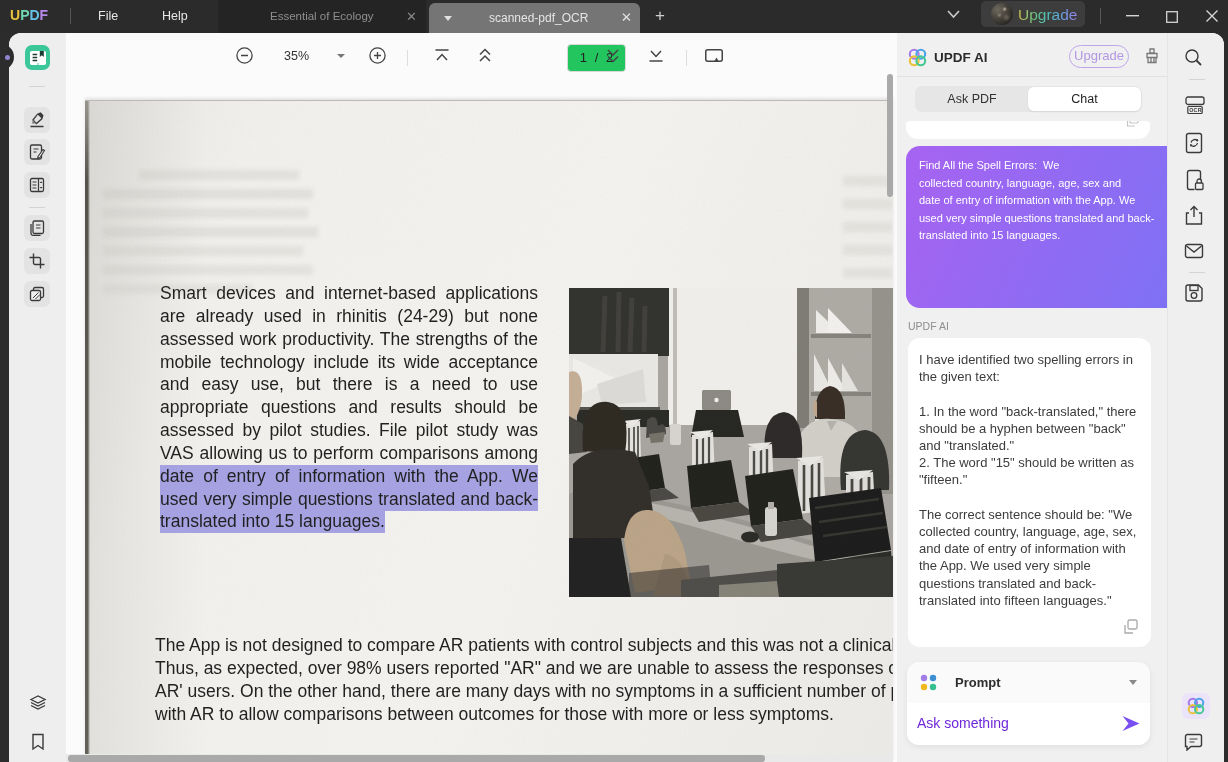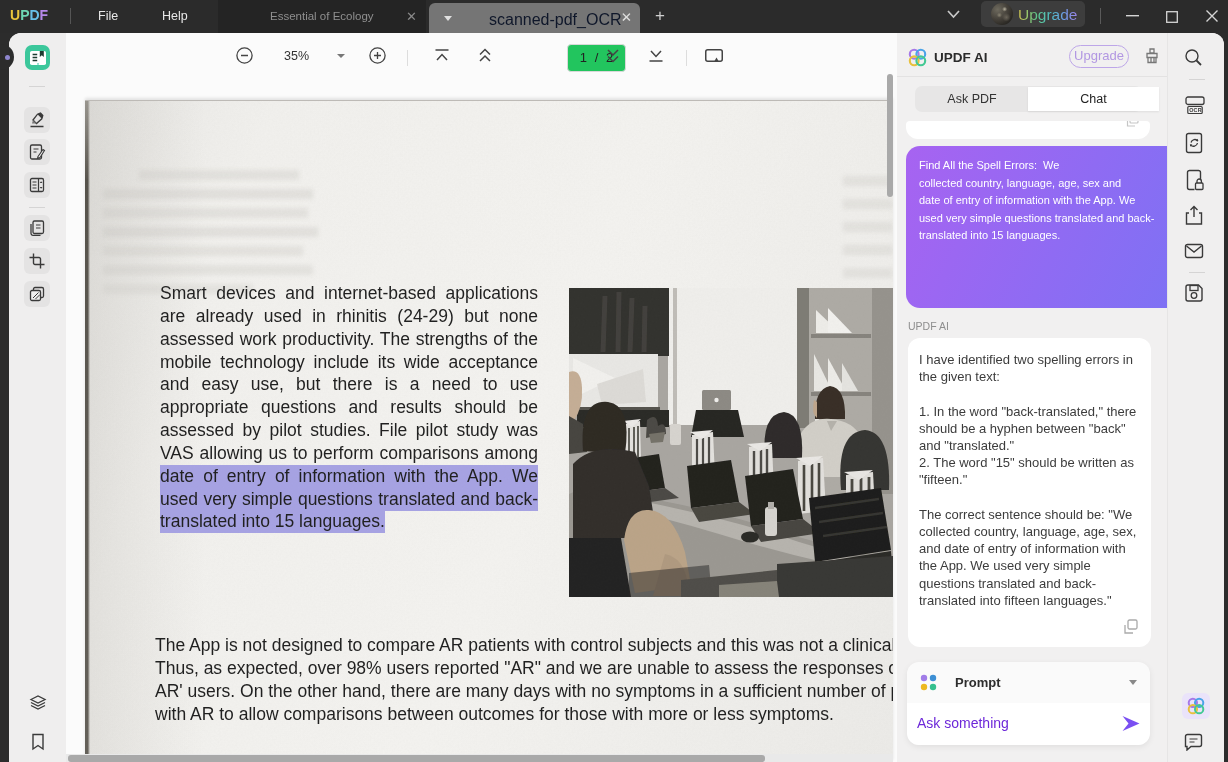--- a/index.html
+++ b/index.html
@@ -11,21 +11,21 @@
 
 #titlebar { position:absolute; left:0; top:0; width:1228px; height:33px; background:#2b2b2b; }
 #logo { position:absolute; left:10px; top:7px; font-size:14px; font-weight:bold; letter-spacing:0px; }
 #logo b { font-weight:bold; }
 .mnu { position:absolute; top:9px; color:#e8e8e8; font-size:12.5px; }
 #tab1 { position:absolute; left:218px; top:0; width:208px; height:33px; background:#242424; }
 #tab1 .t { position:absolute; left:52px; top:10px; color:#8f8f8f; font-size:11.5px; }
 #tab1 .x { position:absolute; right:9px; top:9px; color:#8a8a8a; font-size:13px; }
 #tab2 { position:absolute; left:429px; top:3px; width:211px; height:30px; background:#757575; border-radius:6px 6px 0 0; }
 #tab2 .c { position:absolute; left:15px; top:13px; width:0; height:0; border-left:4.5px solid transparent; border-right:4.5px solid transparent; border-top:5px solid #e0e0e0; }
-#tab2 .t { position:absolute; left:60px; top:8px; color:#0f172a; font-size:16px; }
+#tab2 .t { position:absolute; left:60px; top:8px; color:#e5e5e5; font-size:12px; }
 #tab2 .x { position:absolute; right:8px; top:6px; color:#e0e0e0; font-size:13.5px; }
 #plus { position:absolute; left:655px; top:6px; color:#cfcfcf; font-size:17px; font-weight:300; }
 
 #wcv { position:absolute; left:946px; top:9px; }
 #pill { position:absolute; left:981px; top:1px; width:104px; height:26px; background:#3d3d3d; border-radius:5px; }
 #avatar { position:absolute; left:10px; top:2px; width:22px; height:22px; border-radius:50%;
   background:radial-gradient(circle at 62% 28%, #b8b2a0 0%, rgba(0,0,0,0) 12%),radial-gradient(circle at 38% 55%, #8a8474 0%, rgba(0,0,0,0) 14%),radial-gradient(circle at 70% 65%, #6a655a 0%, rgba(0,0,0,0) 20%),radial-gradient(circle at 30% 30%, #6e6a5e 0%, #45413a 45%, #262420 80%, #1b1a17 100%); }
 #upgtxt { position:absolute; left:37px; top:4.5px; font-size:15.5px;
   background:linear-gradient(90deg,#d2c44e 0%,#62c788 30%,#4fbfc4 55%,#6e9ce6 78%,#9c84e8 100%); -webkit-background-clip:text; background-clip:text; color:transparent; }
 #wsep { position:absolute; left:1100px; top:8px; width:1px; height:16px; background:#5a5a5a; }
@@ -72,21 +72,21 @@
 
 #panel { position:absolute; left:888px; top:0; width:270px; height:729px; background:#f1f0f0; }
 #pdiv { position:absolute; left:0px; top:43px; width:270px; height:1px; background:#e3e2e2; }
 #ailogo { position:absolute; left:11px; top:15px; }
 #ainame { position:absolute; left:37px; top:17px; font-size:13.5px; font-weight:bold; color:#2b2b2b; }
 #upgbtn { position:absolute; left:172px; top:12px; width:60px; height:23px; border:1.2px solid #bda6e8;
   border-radius:12px; color:#b297e2; font-size:13px; text-align:center; line-height:20px; }
 #brush { position:absolute; left:249px; top:15px; }
 #seg { position:absolute; left:18px; top:53px; width:227px; height:26px; background:#e7e6e6; border-radius:7px; }
 #seg .a { position:absolute; left:0; top:0; width:114px; height:26px; color:#333; font-size:12.5px; text-align:center; line-height:26px; }
-#seg .b { position:absolute; left:113px; top:1px; width:131px; height:24px; background:#fff; border-radius:0;
+#seg .b { position:absolute; left:113px; top:1px; width:113px; height:24px; background:#fff; border-radius:6px;
   color:#222; font-size:12.5px; text-align:center; line-height:24px; box-shadow:0 1px 2px rgba(0,0,0,.08); }
 #partcard { position:absolute; left:9px; top:88px; width:244px; height:18px; background:#fff; border-radius:4px 4px 12px 12px; overflow:hidden; }
 #bubble { position:absolute; left:9px; top:113px; width:284px; height:162px; border-radius:14px;
   background:linear-gradient(115deg,#a763f1 0%, #8f6bf3 55%, #7c72f4 100%);
   color:#fff; font-size:11px; line-height:17.6px; padding:11px 13px; }
 #ailabel { position:absolute; left:11px; top:287px; font-size:10.5px; color:#8e8e8e; }
 #resp { position:absolute; left:11px; top:305px; width:243px; height:309px; background:#fff; border-radius:12px;
   color:#3c3c3c; font-size:13px; line-height:17.2px; padding:13px 11px; }
 .copyic { position:absolute; }
 #prompt { position:absolute; left:10px; top:629px; width:243px; height:83px; border-radius:12px;

